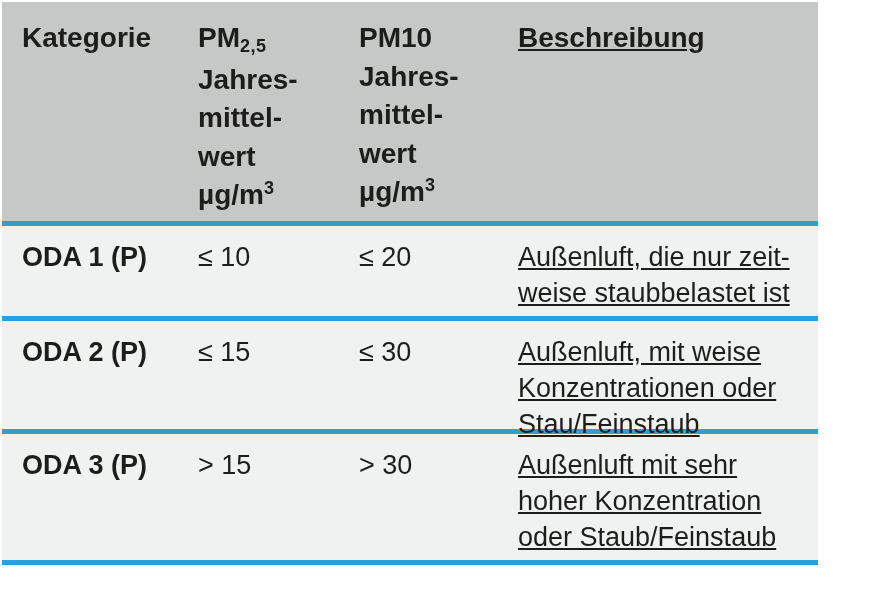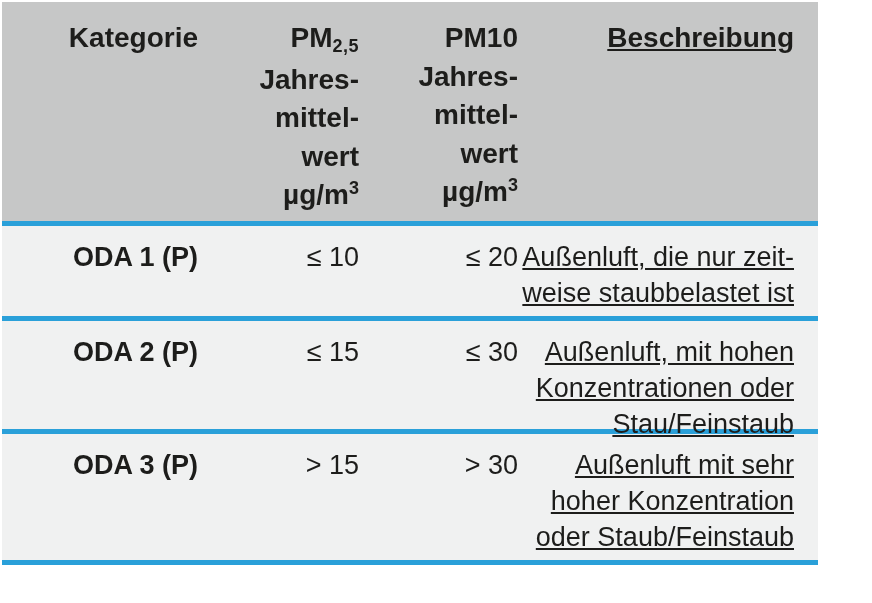--- a/index.html
+++ b/index.html
@@ -20,21 +20,20 @@
   .oda-table {
     position: absolute;
     left: 2px;
     top: 2px;
     width: 816px;
   }
   .trow {
     display: grid;
     grid-template-columns: 196px 161px 159px 1fr;
     width: 100%;
-    text-align: right;
   }
   .thead {
     background: var(--header-bg, #c6c7c7);
     height: 219px;
     padding-top: 17px;
   }
   .body-row {
     background: var(--row-bg, #f0f1f1);
     padding-top: 13px;
   }
@@ -98,21 +97,21 @@
       <div class="cell col4 desc">Außenluft, die nur zeit-
 weise staubbelastet ist</div>
     </div>
 
     <div class="rule"></div>
 
     <div class="trow body-row row-2">
       <div class="cell col1 bold">ODA 2 (P)</div>
       <div class="cell col2">≤ 15</div>
       <div class="cell col3">≤ 30</div>
-      <div class="cell col4 desc">Außenluft, mit hohen
+      <div class="cell col4 desc">Außenluft, mit weise
 Konzentrationen oder
 Stau/Feinstaub</div>
     </div>
 
     <div class="rule"></div>
 
     <div class="trow body-row row-3">
       <div class="cell col1 bold">ODA 3 (P)</div>
       <div class="cell col2">&gt; 15</div>
       <div class="cell col3">&gt; 30</div>

